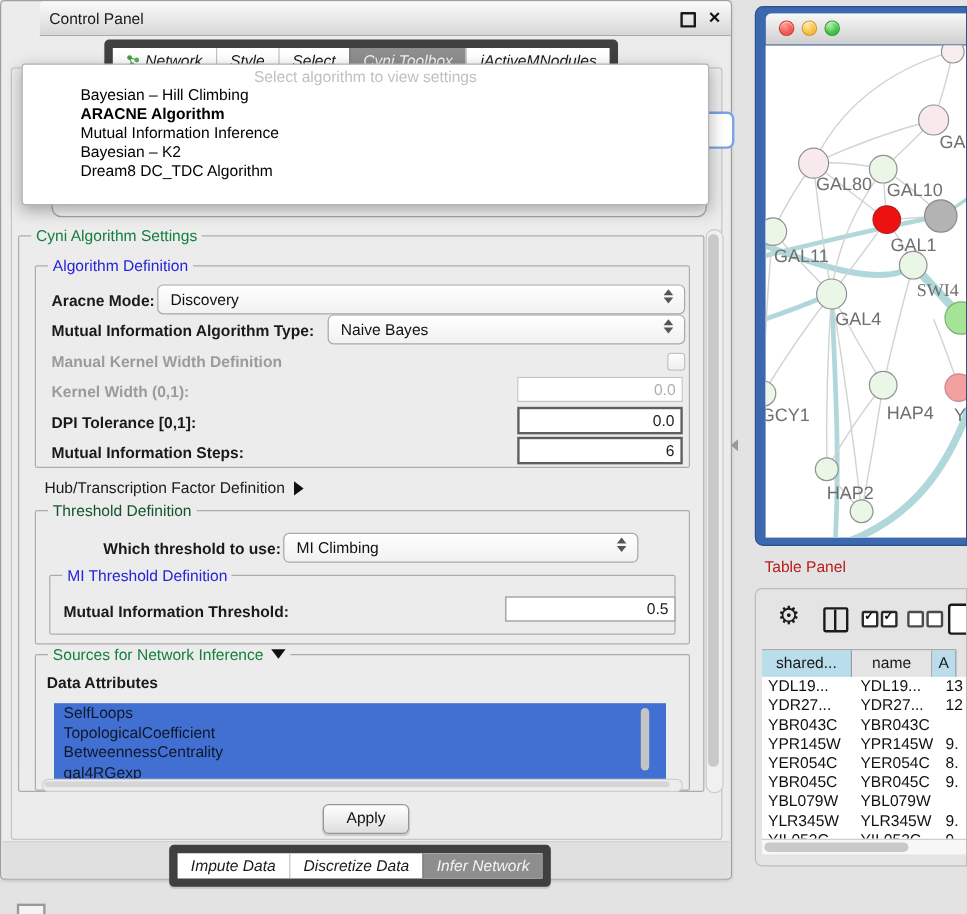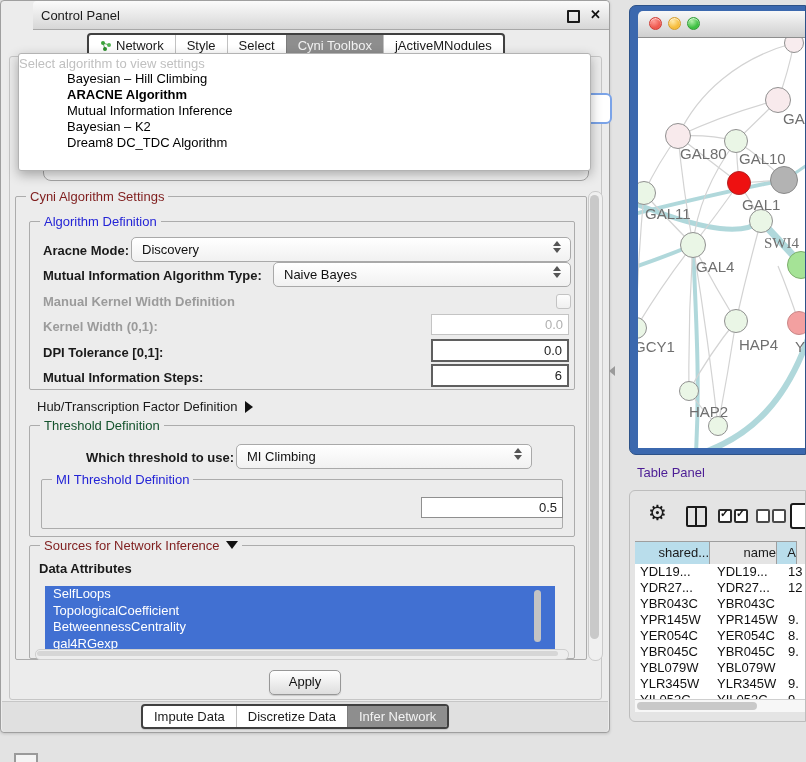--- a/index.html
+++ b/index.html
@@ -12,47 +12,47 @@
   
   .cp{position:absolute;left:0;top:5;width:608px;height:731px;background:#ececec;
       border:1px solid #9f9f9f;border-radius:4px;box-shadow:0 1px 3px rgba(0,0,0,.15);}
   .cp-titlebar{position:absolute;left:0;top:0;right:0;height:28px;
       background:linear-gradient(#fbfbfb,#d7d7d7);border-bottom:1px solid #a8a8a8;
       border-radius:4px 4px 0 0;margin-left:32px;}
   .cp-title{position:absolute;left:8px;top:7px;font-size:13px;color:#1a1a1a;}
   .wbtn-float{position:absolute;right:29px;top:9px;width:9px;height:9px;border:2px solid #1a1a1a;border-radius:1px;}
   .wbtn-close{position:absolute;right:8px;top:6px;font-size:13px;font-weight:bold;color:#111;}
   
-  .seg{position:absolute;display:flex;background:#fff;border:2px solid #404040;border-radius:4px;
-       overflow:hidden;height:21px;box-shadow:0 1px 1px rgba(0,0,0,.12);}
+  .seg{position:absolute;display:flex;background:#fff;border:7px solid #404040;border-radius:4px;
+       overflow:hidden;height:21px;box-shadow:0 1px 1px rgba(0,0,0,.12);font-style:italic;}
   .seg-item{padding:0 11px;line-height:21px;font-size:13px;color:#1a1a1a;border-left:1px solid #c2c2c2;
        display:flex;align-items:center;gap:4px;white-space:nowrap;cursor:default;}
   .seg-item:first-child{border-left:none;}
   .seg-item.sel{background:#8e8e8e;color:#f3f3f3;border-left-color:#7c7c7c;}
   #top-tabs{left:86px;top:32px;}
   #bottom-tabs{left:140px;top:703px;}
   .bottom-strip{position:absolute;left:1px;right:1px;top:700px;height:30px;background:#e0e0e0;
        border-top:1px solid #c6c6c6;border-radius:0 0 4px 4px;}
   
   .outer-box{position:absolute;left:8px;top:55px;width:591px;height:642px;border:1px solid #c6c6c6;border-radius:3px;}
   
   .dropdown{position:absolute;left:17px;top:52px;width:571px;height:116px;background:#fff;
        border:1px solid #b3b3b3;border-radius:3px;box-shadow:0 4px 12px rgba(0,0,0,.3);z-index:10;}
-  .dd-header{margin-top:2px;text-align:left;font-size:13px;color:#c0c0c0;}
+  .dd-header{margin-top:2px;text-align:center;font-size:13px;color:#c0c0c0;}
   .dd-item{font-size:13px;line-height:16px;padding-left:4px;color:#000;margin-left:44px;}
   .dd-item.hl{font-weight:bold;}
   
   .combo-frag{position:absolute;left:580px;top:92px;width:27px;height:27px;background:#fff;
        border:2px solid #7aa3e8;border-radius:6px;z-index:5;}
   .combo-ghost{position:absolute;left:42px;top:147px;width:546px;height:33px;background:#f4f4f4;
        border:1px solid #a5a5a5;border-radius:8px;z-index:5;font-size:13px;color:#b8b8b8;
        line-height:30px;padding-left:12px;box-sizing:border-box;}
   
   .group{position:absolute;border:1px solid #acacac;border-radius:2px;}
-  .legend{position:absolute;top:-8px;left:10px;background:#ececec;padding:0 4px;font-size:13px;color:#7f1d1d;white-space:nowrap;}
+  .legend{position:absolute;top:-8px;left:10px;background:#ececec;padding:0 4px;font-size:13px;color:#15803d;white-space:nowrap;}
   .legend.blue{color:#2424d6;}
   .legend.green{color:#14532d;}
   .blabel{position:absolute;font-size:13px;font-weight:bold;color:#1a1a1a;white-space:nowrap;}
   .blabel.dis{color:#9b9b9b;}
   .plain{position:absolute;font-size:13px;color:#1a1a1a;white-space:nowrap;}
   
   .combo{position:absolute;height:25px;background:linear-gradient(#ffffff,#f1f1f1);
        border:1px solid #a9a9a9;border-radius:5px;box-sizing:border-box;font-size:13px;color:#111;
        line-height:23px;padding-left:10px;}
   .spin{position:absolute;right:9px;top:3px;width:8px;display:flex;flex-direction:column;align-items:center;}
@@ -65,21 +65,21 @@
   .tfield.strong{border:2px solid #5f5f5f;}
   .tfield.dis{border:1px solid #c4c4c4;color:#b0b0b0;}
   .checkbox{position:absolute;width:13px;height:13px;border:1px solid #c3c3c3;border-radius:3px;
        background:linear-gradient(#fdfdfd,#efefef);}
   .tri-right{display:inline-block;width:0;height:0;border-top:6px solid transparent;border-bottom:6px solid transparent;
        border-left:8px solid #111;vertical-align:-2px;margin-left:8px;}
   .tri-down{display:inline-block;width:0;height:0;border-left:6px solid transparent;border-right:6px solid transparent;
        border-top:8px solid #111;vertical-align:1px;margin-left:6px;}
   
   .attr-list{position:absolute;left:44px;top:585px;width:510px;height:66px;background:#4170d2;overflow:hidden;}
-  .attr-item{font-size:13px;line-height:16.5px;color:#ffffff;padding-left:8px;white-space:nowrap;}
+  .attr-item{font-size:13px;line-height:16.5px;color:#0f172a;padding-left:8px;white-space:nowrap;}
   .attr-vthumb{position:absolute;right:12px;top:4px;width:7px;height:52px;background:#c4c4c4;border-radius:4px;}
   .hscroll{position:absolute;left:34px;top:648px;width:532px;height:9px;background:#ededed;border:1px solid #cfcfcf;border-radius:5px;}
   .hscroll .thumb{position:absolute;left:1px;top:1px;height:5px;width:98%;background:#d6d6d6;border-radius:4px;}
   
   .vsb{position:absolute;left:587px;top:190px;width:13px;height:468px;background:#f0f0f0;border:1px solid #cacaca;border-radius:7px;}
   .vsb .thumb{position:absolute;left:1px;top:3px;width:9px;height:444px;background:#c9c9c9;border-radius:5px;}
   .apply{position:absolute;left:268px;top:669px;width:70px;height:23px;border:1px solid #979797;border-radius:5px;
        background:linear-gradient(#ffffff,#dedede);font-size:13px;color:#111;text-align:center;line-height:22px;
        box-shadow:0 1px 1px rgba(0,0,0,.15);}
   
@@ -91,33 +91,33 @@
   .net-titlebar{height:26px;background:linear-gradient(#f8f8f8,#cfcfcf);border-bottom:1px solid #8e8e8e;
        border-radius:5px 0 0 0;position:relative;}
   .light{position:absolute;top:6px;width:13px;height:13px;border-radius:50%;box-shadow:inset 0 1px 1px rgba(255,255,255,.7);}
   .light.red{left:11px;background:radial-gradient(circle at 35% 30%,#ff9d96,#ef5a50 60%);border:1px solid #ce3b33;box-sizing:border-box;}
   .light.yellow{left:30px;background:radial-gradient(circle at 35% 30%,#ffe9a8,#f6bd3c 60%);border:1px solid #d49c2b;box-sizing:border-box;}
   .light.green{left:49px;background:radial-gradient(circle at 35% 30%,#b1f0a9,#3fc143 60%);border:1px solid #2f9c34;box-sizing:border-box;}
   .net-canvas{position:relative;background:#fff;height:410px;overflow:hidden;}
   .node{position:absolute;border-radius:50%;border:1px solid #909090;box-sizing:border-box;}
   .nlabel{position:absolute;font-size:15px;color:#6f6f6f;white-space:nowrap;}
   
-  .tp-title{position:absolute;left:637px;top:465px;font-size:13px;color:#4c1d95;}
+  .tp-title{position:absolute;left:637px;top:465px;font-size:13px;color:#b91c1c;}
   .tpanel{position:absolute;left:629px;top:490px;width:177px;height:232px;background:#e4e4e4;
        border:1px solid #bdbdbd;border-radius:6px 0 0 6px;overflow:hidden;box-sizing:border-box;}
   .tp-toolbar{position:absolute;left:0;top:0;right:0;height:48px;}
   .gear{position:absolute;left:18px;top:10px;font-size:21px;color:#1a1a1a;}
   .split-icon{position:absolute;left:56px;top:15px;width:17px;height:17px;border:2px solid #1a1a1a;border-radius:2px;}
   .split-icon::after{content:"";position:absolute;left:7px;top:0;bottom:0;width:2px;background:#1a1a1a;}
   .cb{position:absolute;width:10px;height:10px;border:2px solid #2a2a2a;border-radius:2px;background:#fff;}
   .cb .tick{position:absolute;left:0px;top:-4px;font-size:11px;font-weight:bold;color:#1a1a1a;}
   .page-icon{position:absolute;left:160px;top:12px;width:18px;height:22px;border:2px solid #1a1a1a;border-radius:3px;background:#fff;}
   .thead{position:absolute;left:5px;top:50px;height:23px;display:flex;border-top:1px solid #9e9e9e;border-bottom:1px solid #9e9e9e;}
   .th{box-sizing:border-box;border-right:1px solid #9e9e9e;font-size:13px;color:#1a1a1a;
-      text-align:right;line-height:22px;background:#e4e4e4;overflow:hidden;white-space:nowrap;}
+      text-align:center;line-height:22px;background:#e4e4e4;overflow:hidden;white-space:nowrap;}
   .th.hl{background:#b9ddeb;}
   .tbody{position:absolute;left:5px;top:73px;width:172px;height:135px;background:#fff;overflow:hidden;}
   .trow{display:flex;height:16px;line-height:16px;font-size:13px;color:#111;white-space:nowrap;}
   .tc0{width:75px;padding-left:5px;box-sizing:border-box;overflow:hidden;}
   .tc1{width:77px;padding-left:7px;box-sizing:border-box;overflow:hidden;}
   .tc2{width:20px;padding-left:1px;box-sizing:border-box;overflow:hidden;}
   .tp-hscroll{position:absolute;left:5px;top:208px;width:172px;height:12px;background:#f7f7f7;border-top:1px solid #cfcfcf;}
   .tp-hscroll .thumb{position:absolute;left:2px;top:2px;width:120px;height:8px;background:#c9c9c9;border-radius:4px;}
   
   .mini-sq{position:absolute;left:14px;top:753px;width:20px;height:16px;border:2px solid #9a9a9a;background:#f4f4f4;}
@@ -207,20 +207,21 @@
   <div class="combo" style="left:235px;top:443px;width:296px;">
     <span>MI Climbing</span>
     <span class="spin">
         <i class="up"></i>
         <i class="dn"></i>
       </span>
   </div>
   <div class="group" style="left:40px;top:478px;width:520px;height:48px;">
     <span class="legend blue">MI Threshold Definition</span>
   </div>
+  <span class="blabel" style="left:52px;top:501px;">Mutual Information Threshold:</span>
   <div class="tfield" style="left:420px;top:496px;width:142px;height:21px;line-height:19px;">0.5</div>
 
   <div class="group" style="left:28px;top:544px;width:544px;height:112px;">
     <span class="legend"><span>Sources for Network Inference</span><span class="tri-down"></span></span>
   </div>
   <span class="blabel" style="left:38px;top:560px;">Data Attributes</span>
   <div class="attr-list" id="attr-list">
       <div class="attr-item">SelfLoops</div>
       <div class="attr-item">TopologicalCoefficient</div>
       <div class="attr-item">BetweennessCentrality</div>

